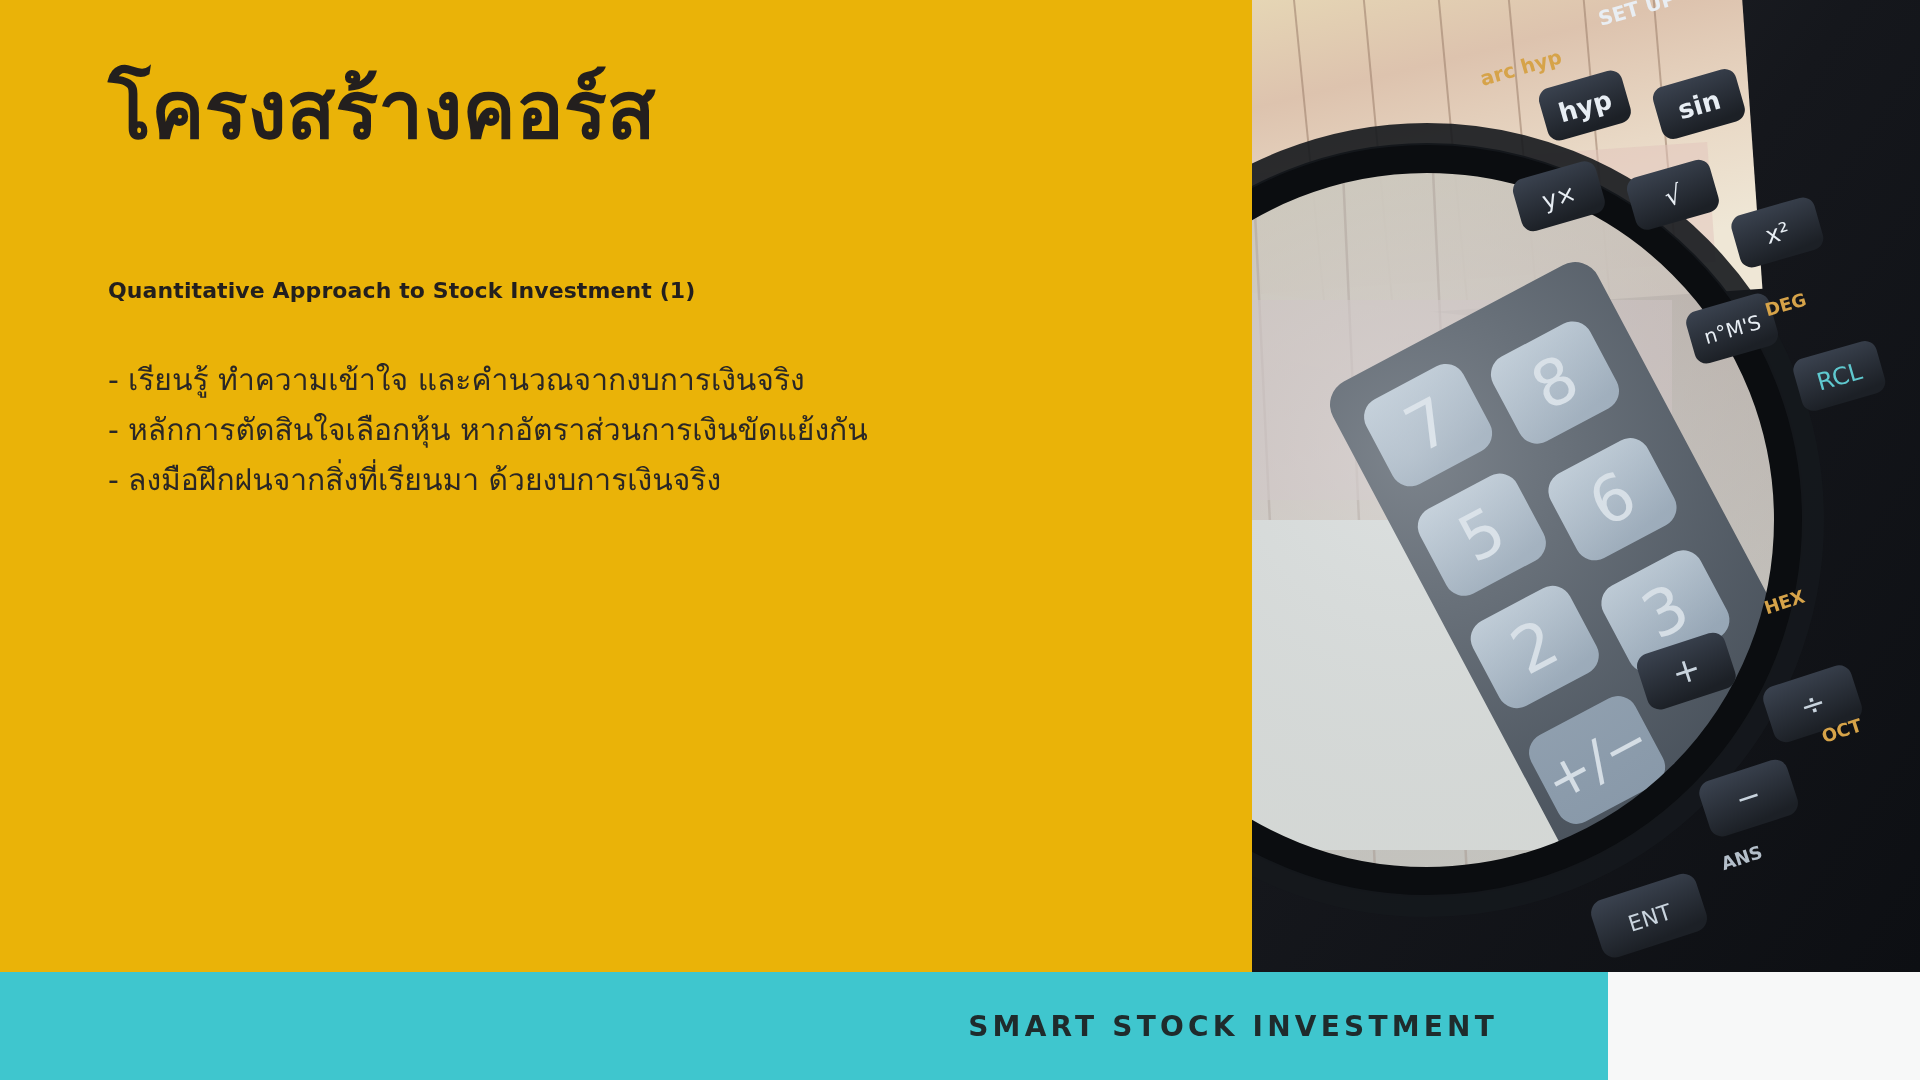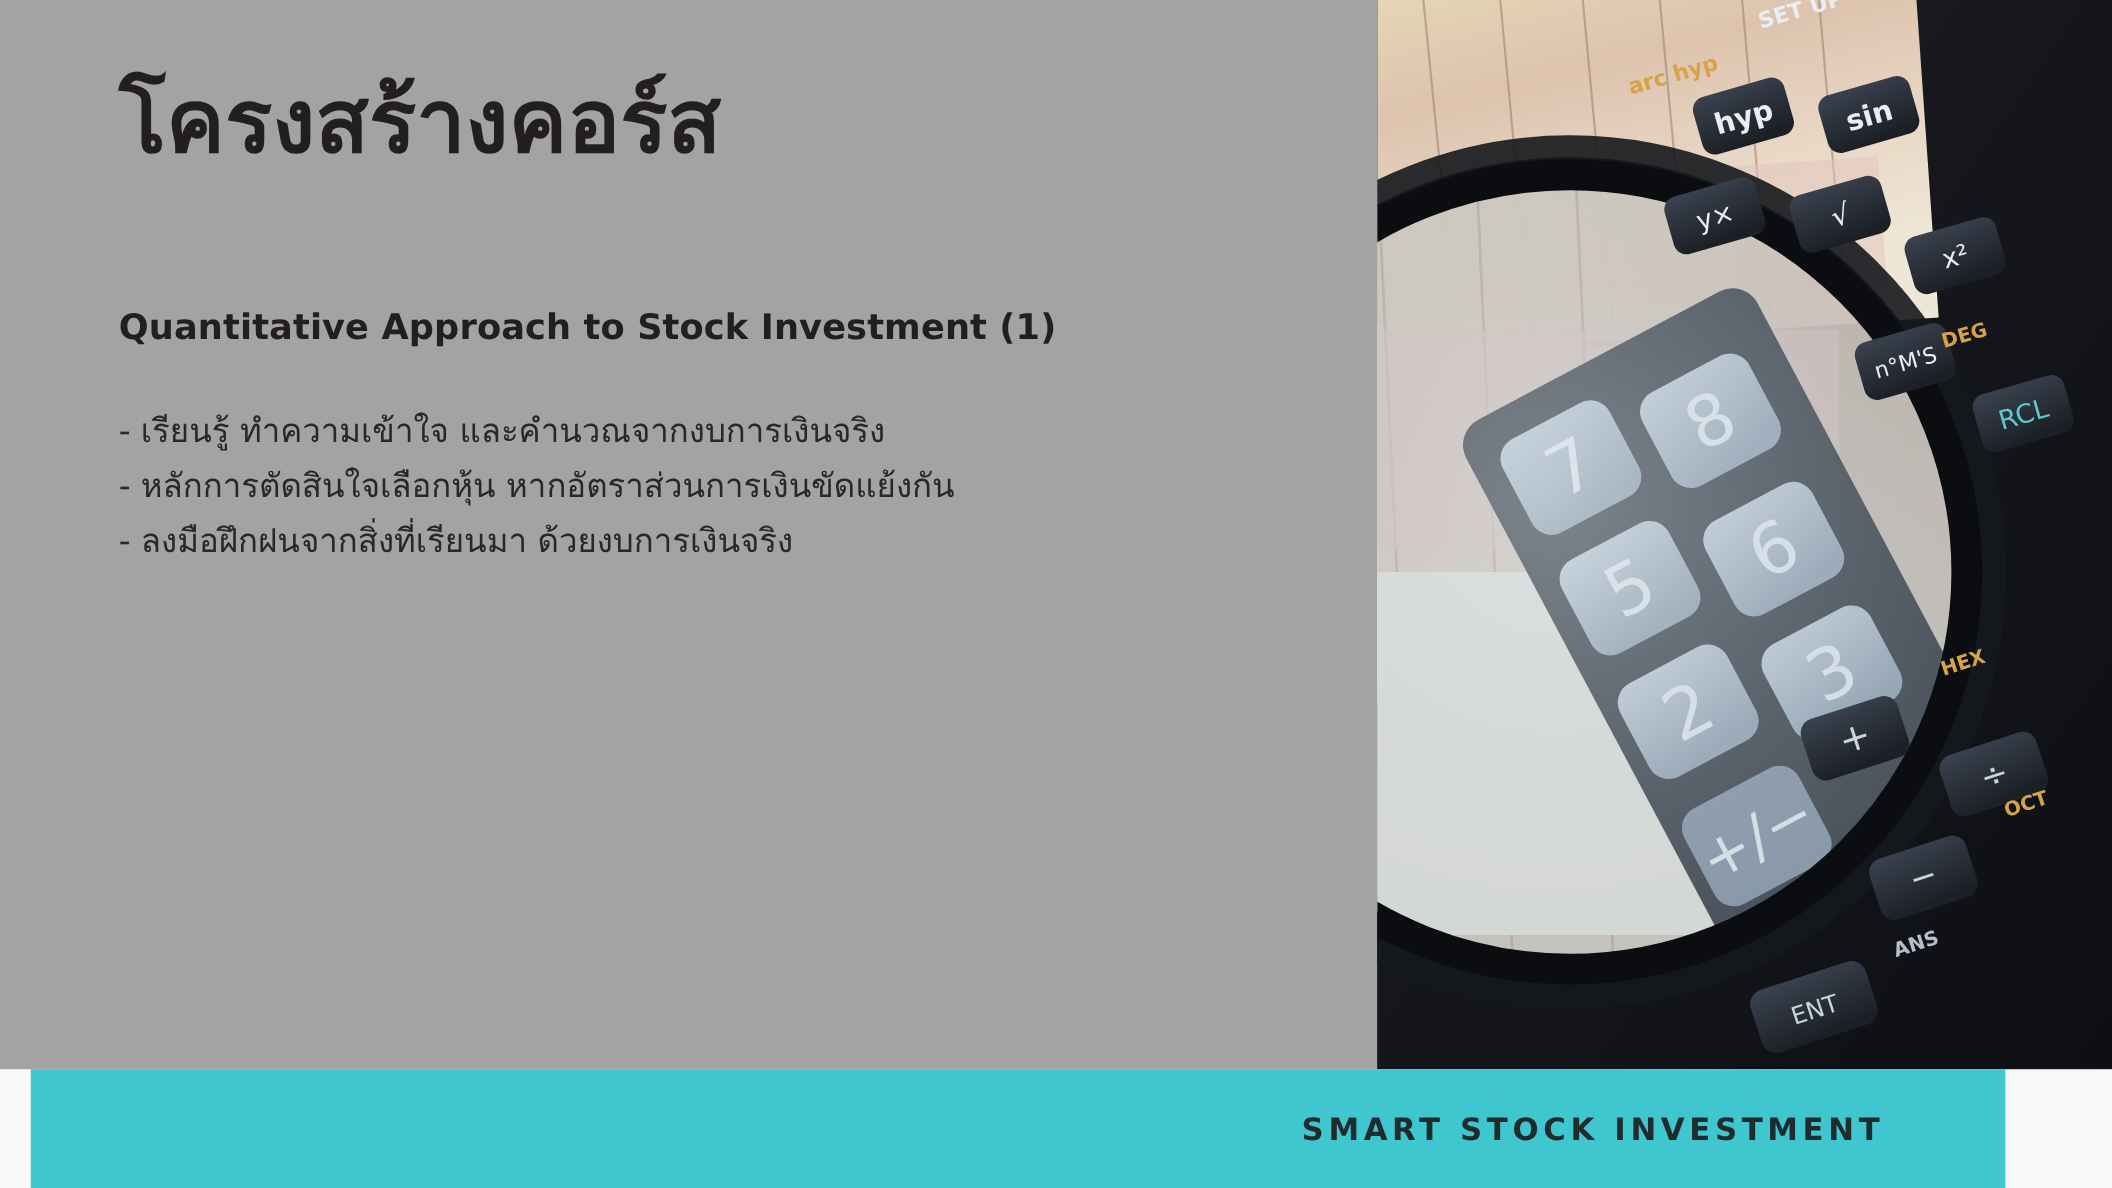--- a/index.html
+++ b/index.html
@@ -19,36 +19,36 @@
     overflow: hidden;
   }
 
   
   .content {
     position: absolute;
     left: 0;
     top: 0;
     width: 1252px;
     height: 972px;
-    background: #a3a3a3;
+    background: #eab308;
     padding: 62px 54px 0 108px;
   }
 
   .slide-title {
     font-size: 80px;
     line-height: 1.22;
     font-weight: 700;
     color: #231f1e;
     letter-spacing: 0px;
     white-space: nowrap;
   }
 
   .subtitle {
     margin-top: 118px;
-    font-size: 32px;
+    font-size: 22px;
     font-weight: 700;
     color: #231f1e;
     letter-spacing: 0.1px;
   }
 
   .bullets {
     margin-top: 52px;
     list-style: none;
   }
 
@@ -77,28 +77,27 @@
     background: #1b1c20;
   }
 
   .photo-svg { display: block; width: 100%; height: 100%; }
 
   
   .footer {
     position: absolute;
     left: 0;
     bottom: 0;
-    width: 1795px;
+    width: 1608px;
     height: 108px;
     background: #3fc6ce;
     display: flex;
     align-items: center;
     justify-content: flex-end;
     padding-right: 110px;
-    margin-left: 28px;
   }
 
   .footer-text {
     font-size: 28px;
     font-weight: 700;
     color: #1f2b2c;
     letter-spacing: 4.2px;
   }
 </style>
 </head>

